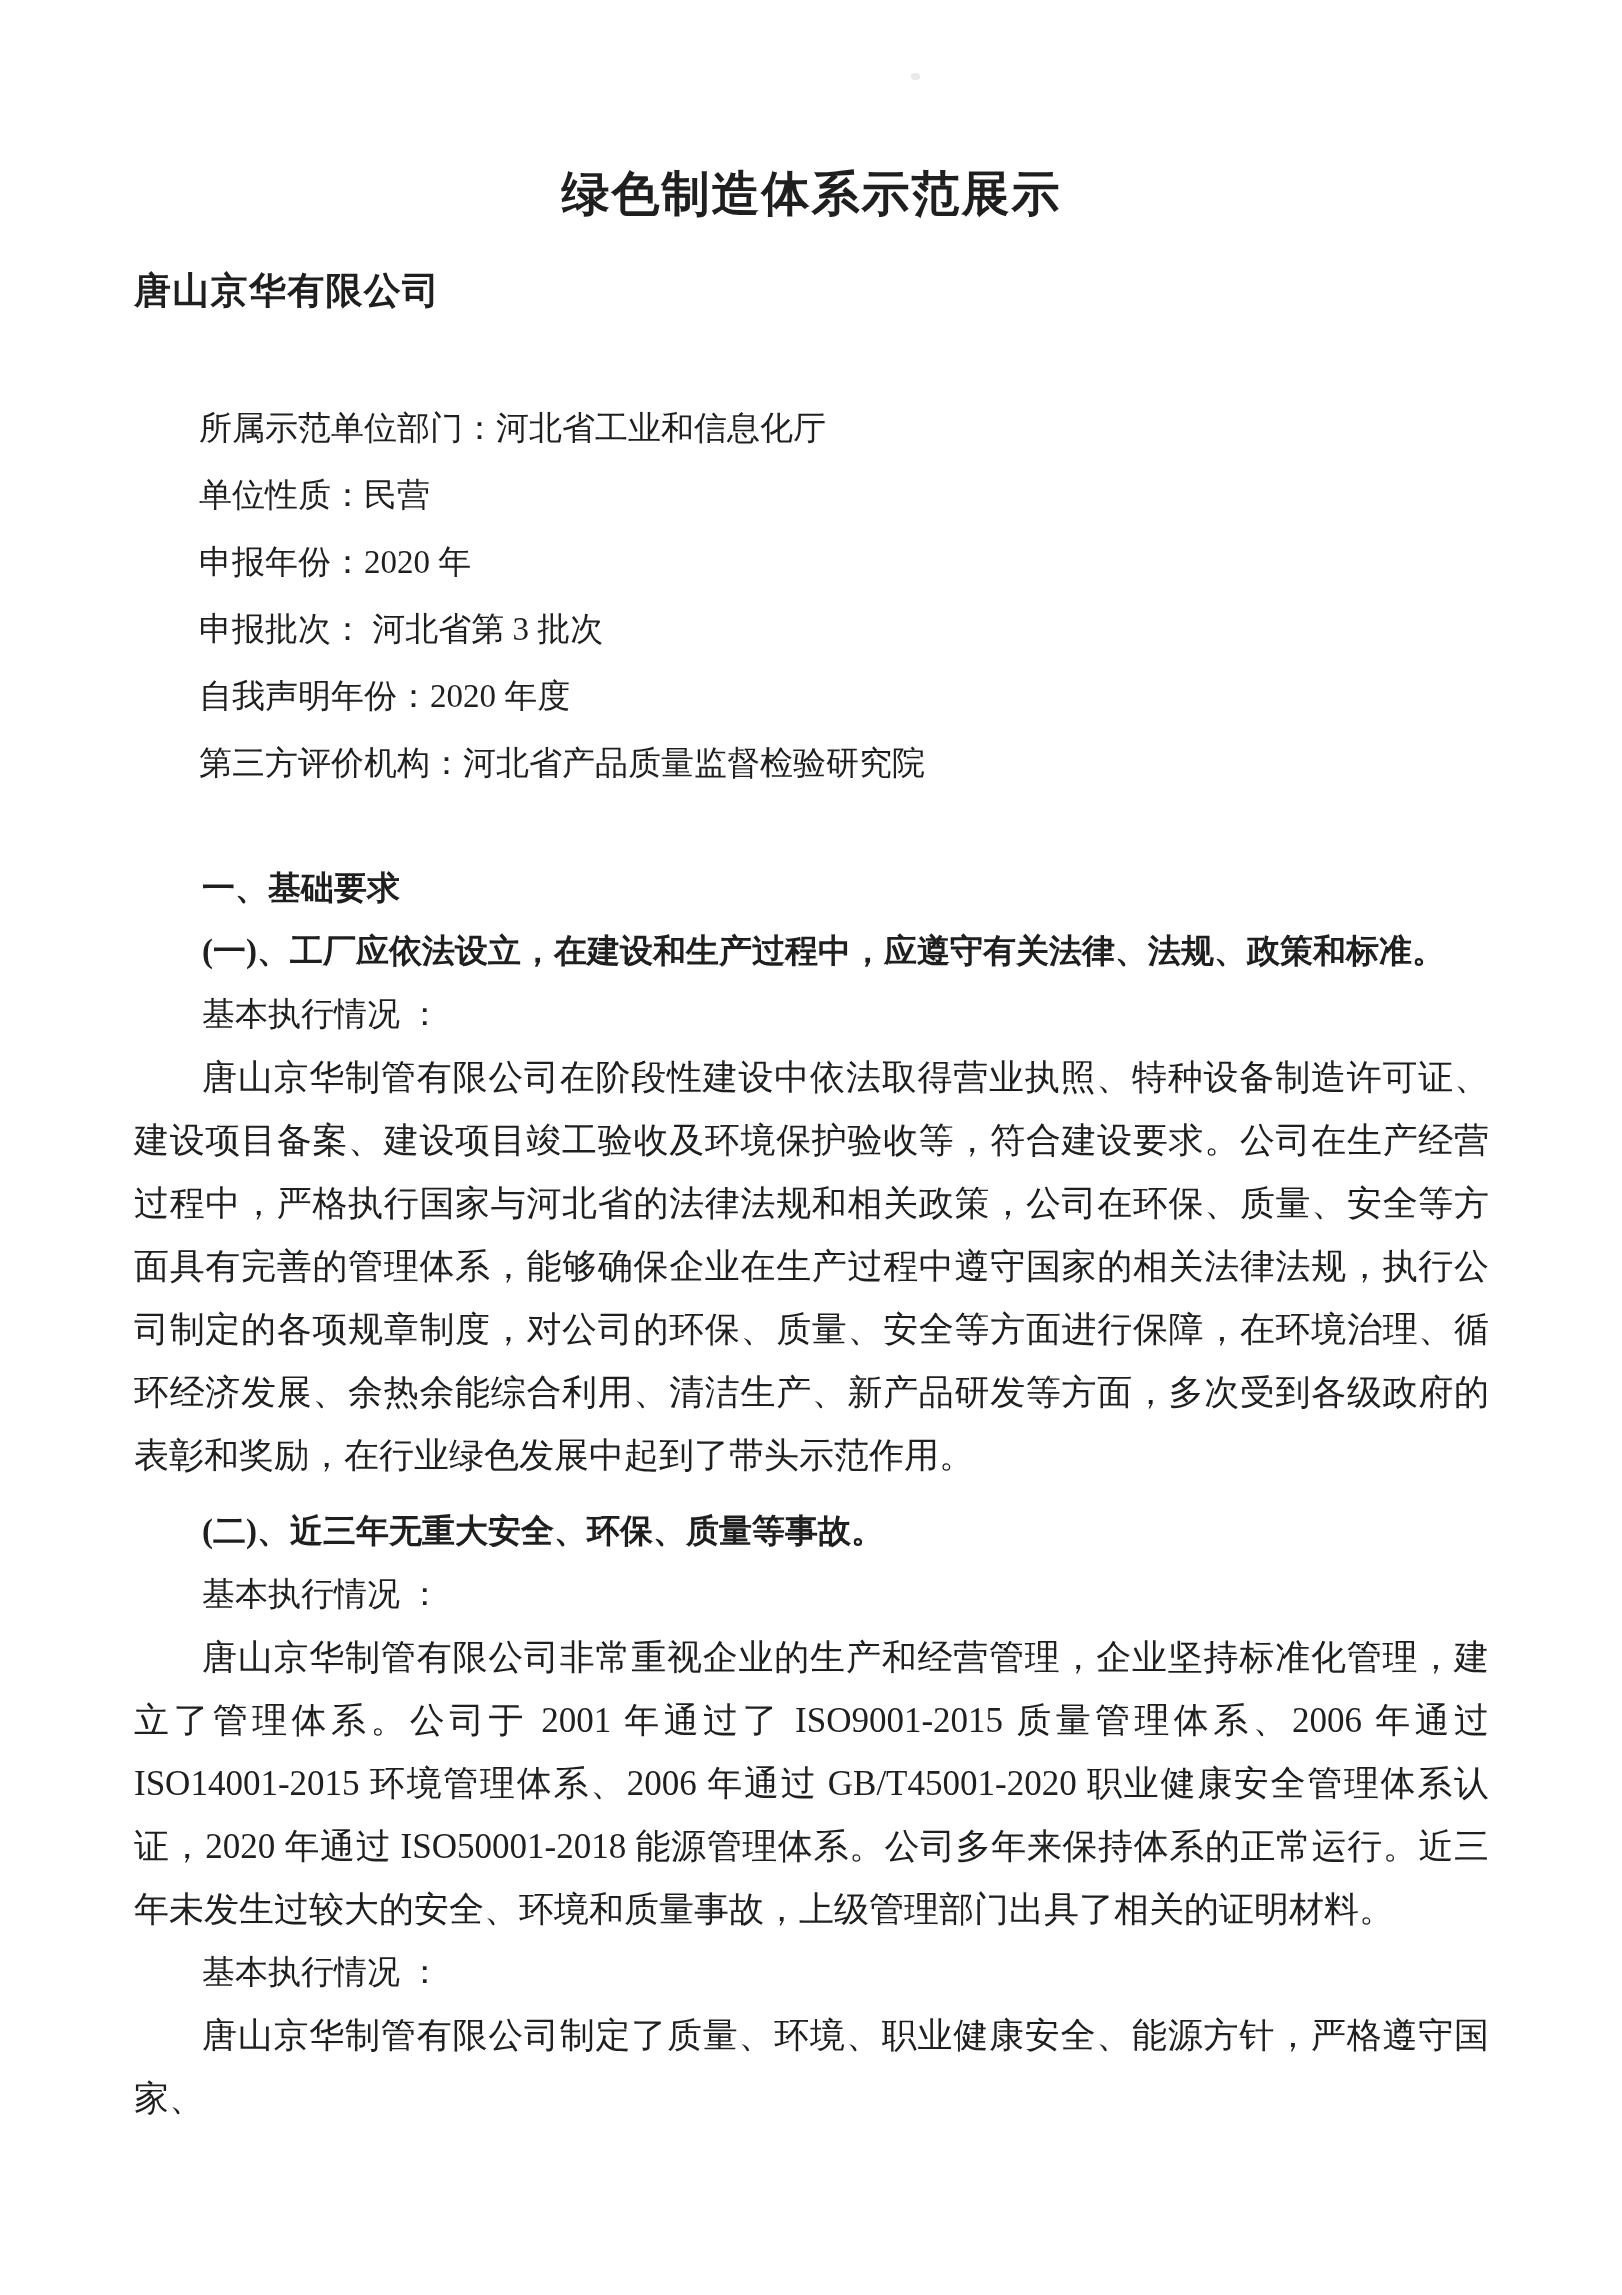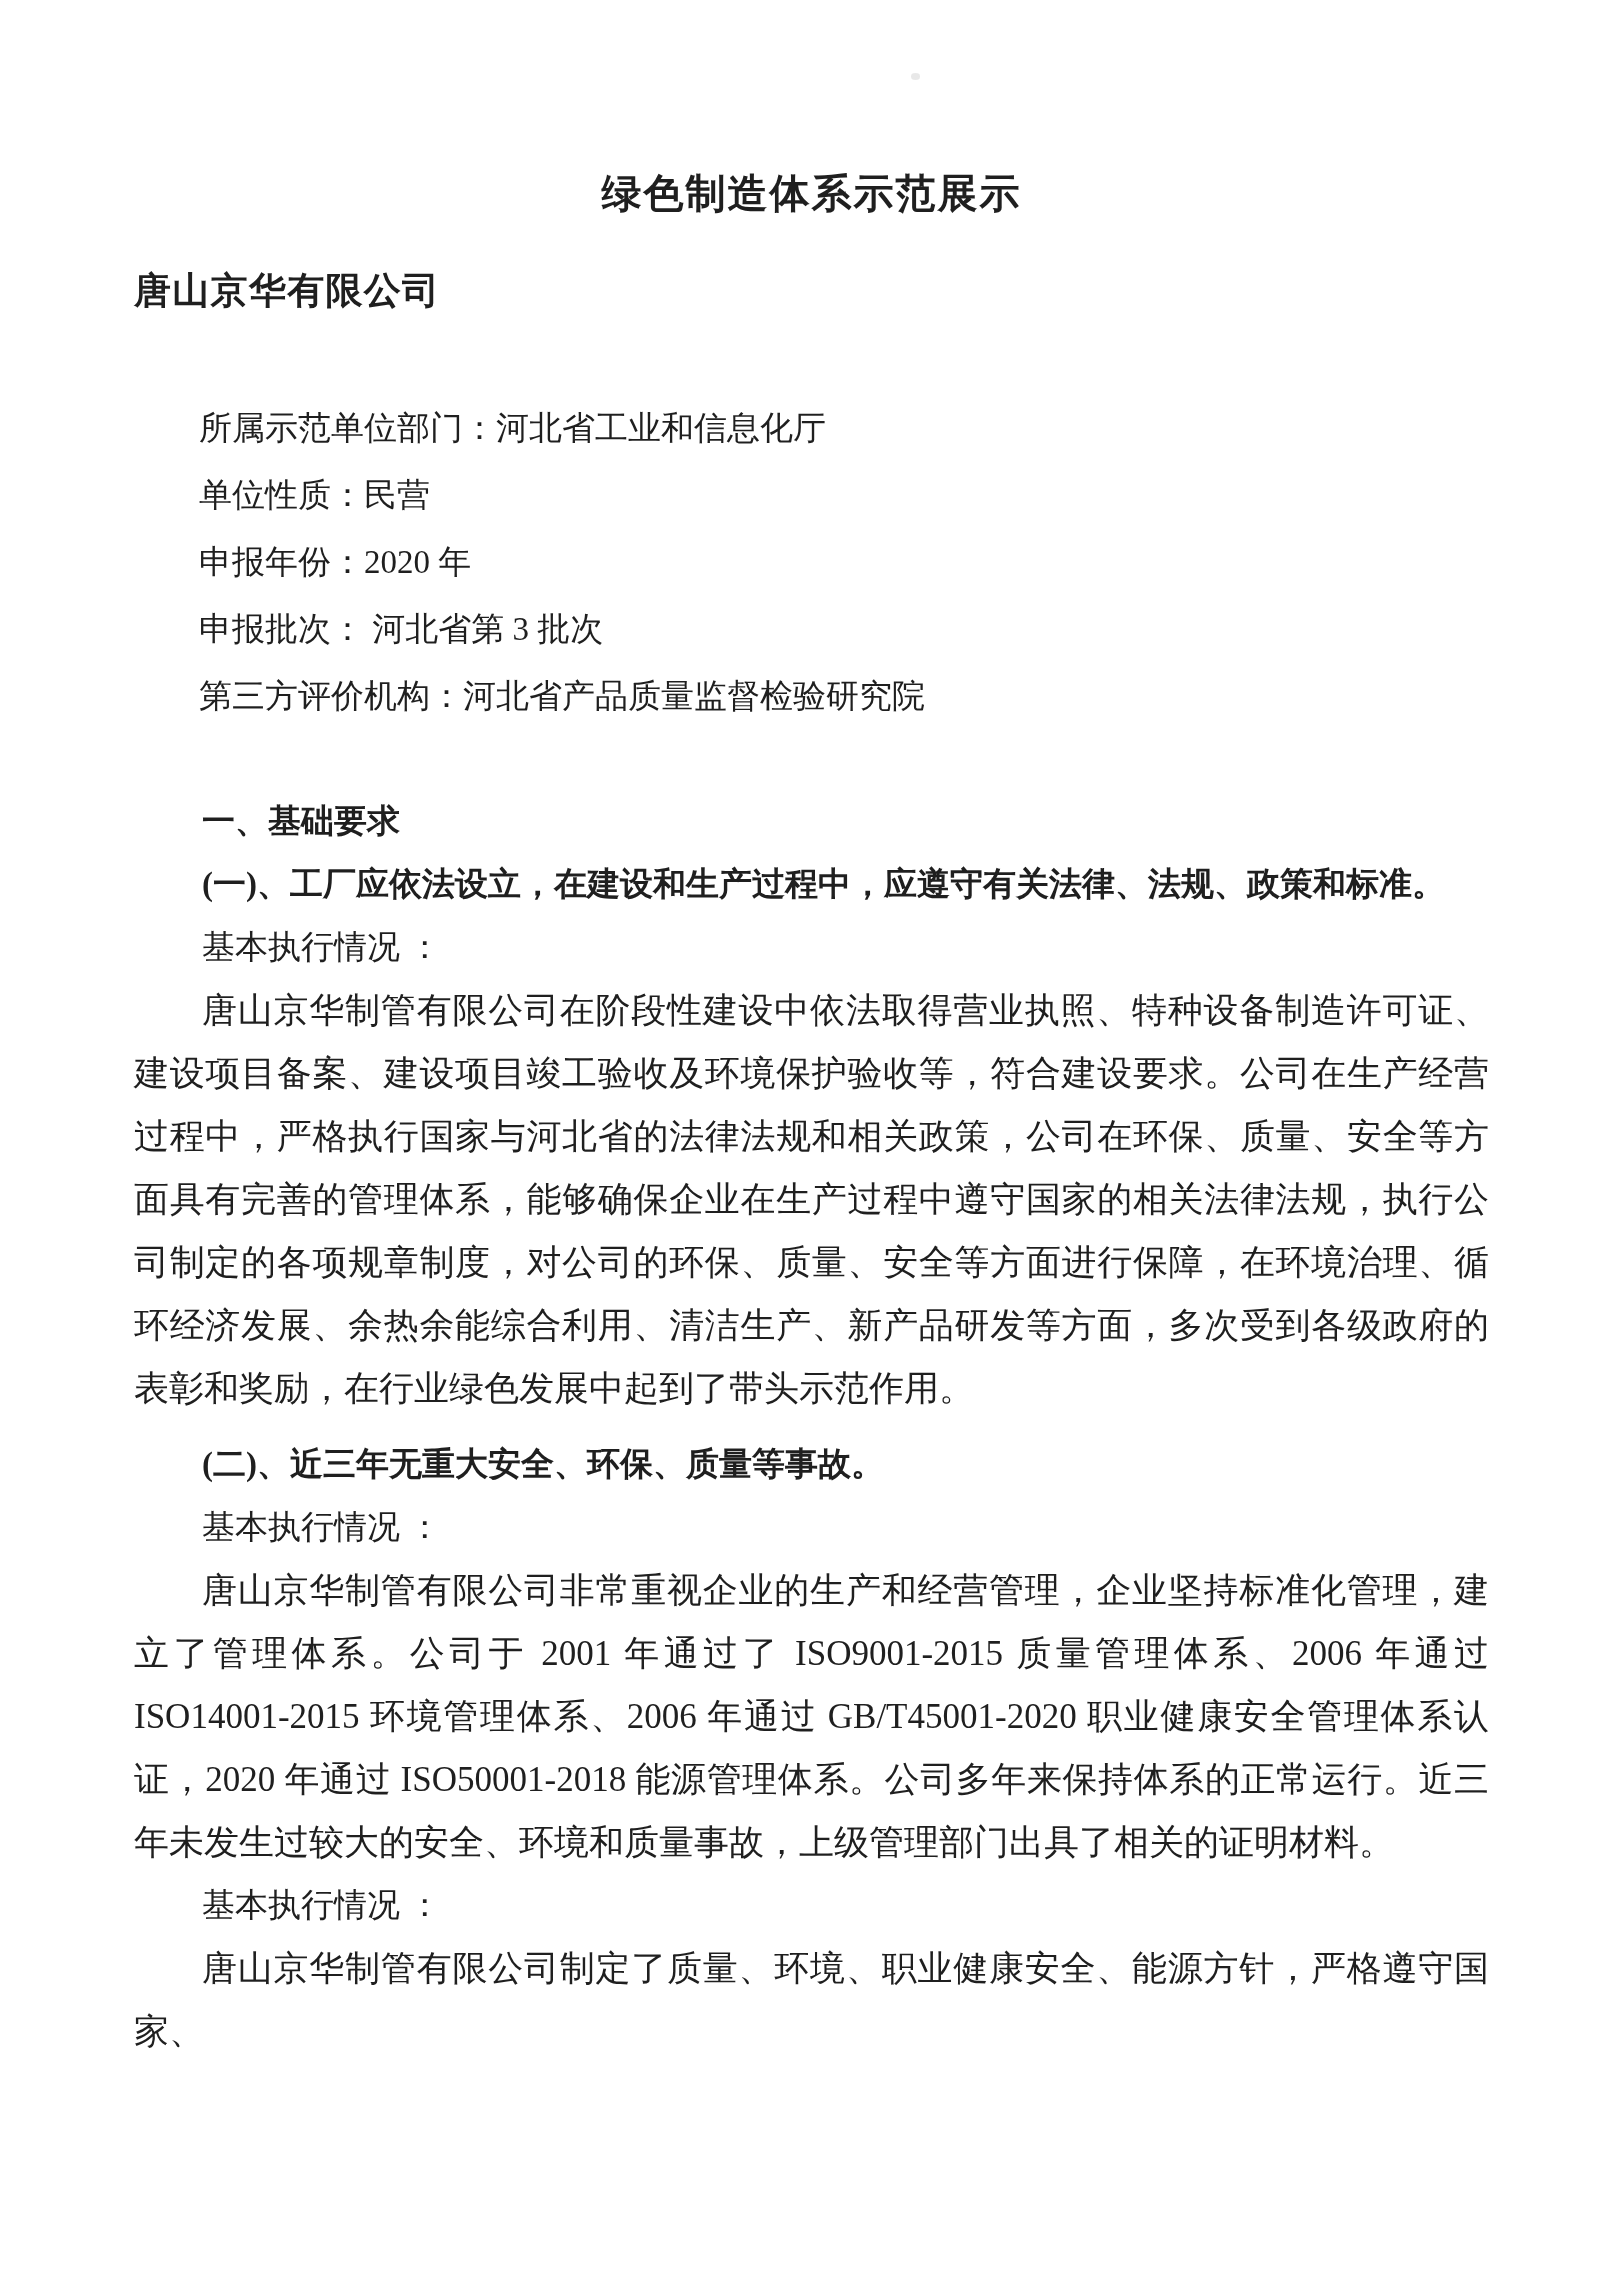--- a/index.html
+++ b/index.html
@@ -18,21 +18,21 @@
     overflow: hidden;
   }
   .content {
     position: absolute;
     left: 134px;
     top: 0;
     width: 1355px;
   }
   .doc-title {
     margin: 161px 0 0 0;
-    font-size: 40px;
+    font-size: 48px;
     line-height: 65px;
     font-weight: bold;
     text-align: center;
     letter-spacing: 2px;
   }
   .doc-subtitle {
     margin: 38px 0 0 0;
     font-size: 37px;
     line-height: 54px;
     font-weight: bold;
@@ -98,20 +98,21 @@
 
     <h1 class="doc-title">绿色制造体系示范展示</h1>
 
     <h2 class="doc-subtitle">唐山京华有限公司</h2>
 
     <div class="meta">
       <div class="meta-line">所属示范单位部门：河北省工业和信息化厅</div>
       <div class="meta-line">单位性质：民营</div>
       <div class="meta-line">申报年份：2020 年</div>
       <div class="meta-line">申报批次： 河北省第 3 批次</div>
+      <div class="meta-line">自我声明年份：2020 年度</div>
       <div class="meta-line">第三方评价机构：河北省产品质量监督检验研究院</div>
     </div>
 
     <div class="section-heading">一、基础要求</div>
 
     <div>
       <div class="item-heading">(一)、工厂应依法设立，在建设和生产过程中，应遵守有关法律、法规、政策和标准。</div>
       <div class="item-label">基本执行情况 ：</div>
       <p class="item-body">唐山京华制管有限公司在阶段性建设中依法取得营业执照、特种设备制造许可证、建设项目备案、建设项目竣工验收及环境保护验收等，符合建设要求。公司在生产经营过程中，严格执行国家与河北省的法律法规和相关政策，公司在环保、质量、安全等方面具有完善的管理体系，能够确保企业在生产过程中遵守国家的相关法律法规，执行公司制定的各项规章制度，对公司的环保、质量、安全等方面进行保障，在环境治理、循环经济发展、余热余能综合利用、清洁生产、新产品研发等方面，多次受到各级政府的表彰和奖励，在行业绿色发展中起到了带头示范作用。</p>
     </div>

